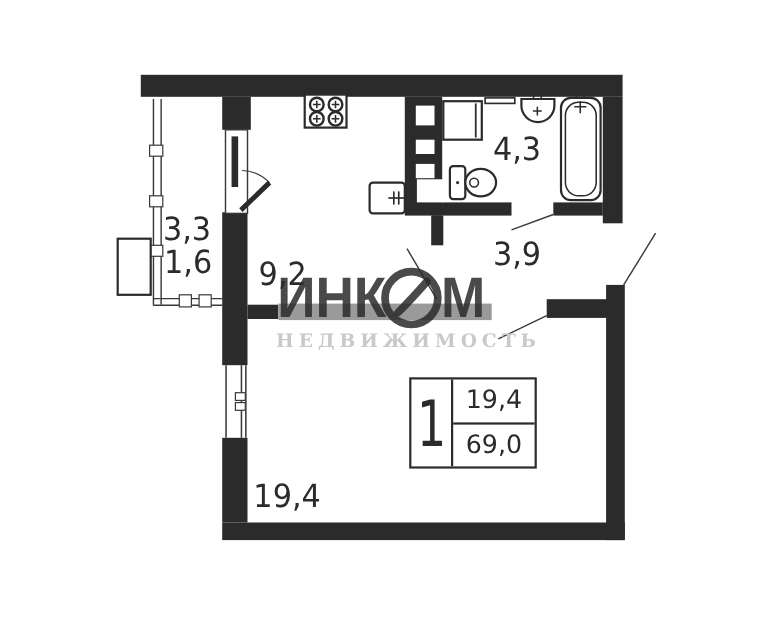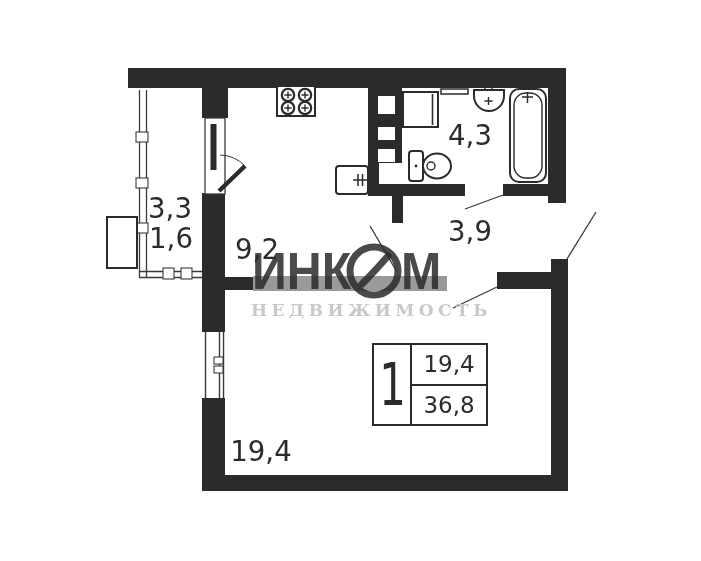--- a/index.html
+++ b/index.html
@@ -171,17 +171,17 @@
   <div class="room-label" style="left:446px;top:121px;width:48px;">4,3</div>
   <div class="room-label" style="left:446px;top:217px;width:48px;">3,9</div>
   <div class="room-label" style="left:228px;top:437px;width:66px;">19,4</div>
 
   <div class="info-table">
     <div class="it-left">
       <span class="one">1</span>
     </div>
     <div class="it-rows">
       <div class="it-row">19,4</div>
-      <div class="it-row">36,8</div>
+      <div class="it-row">69,0</div>
     </div>
   </div>
 
 </div>
 
 </body></html>

